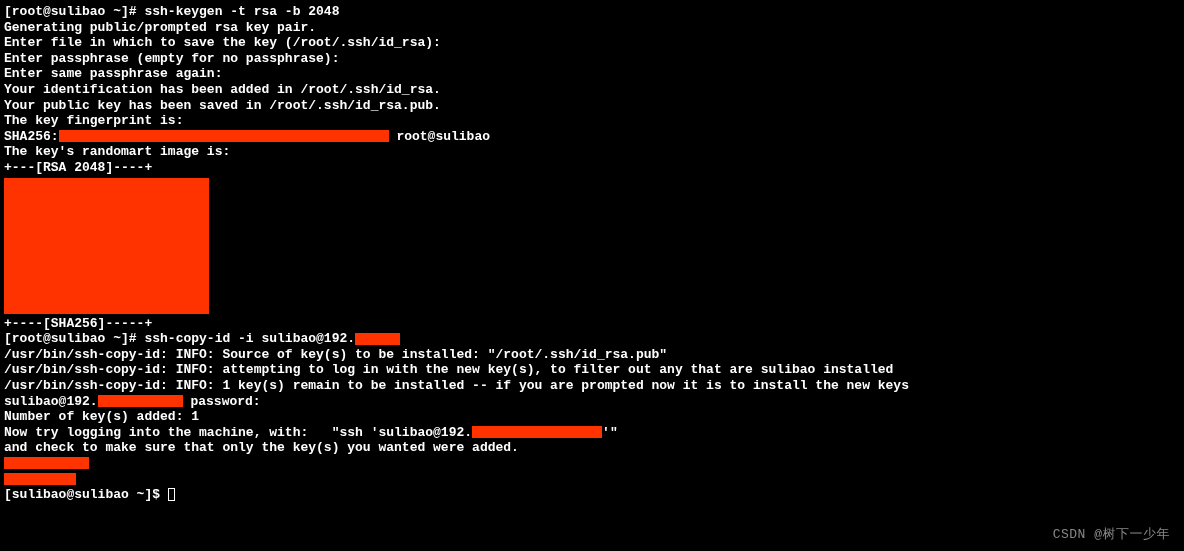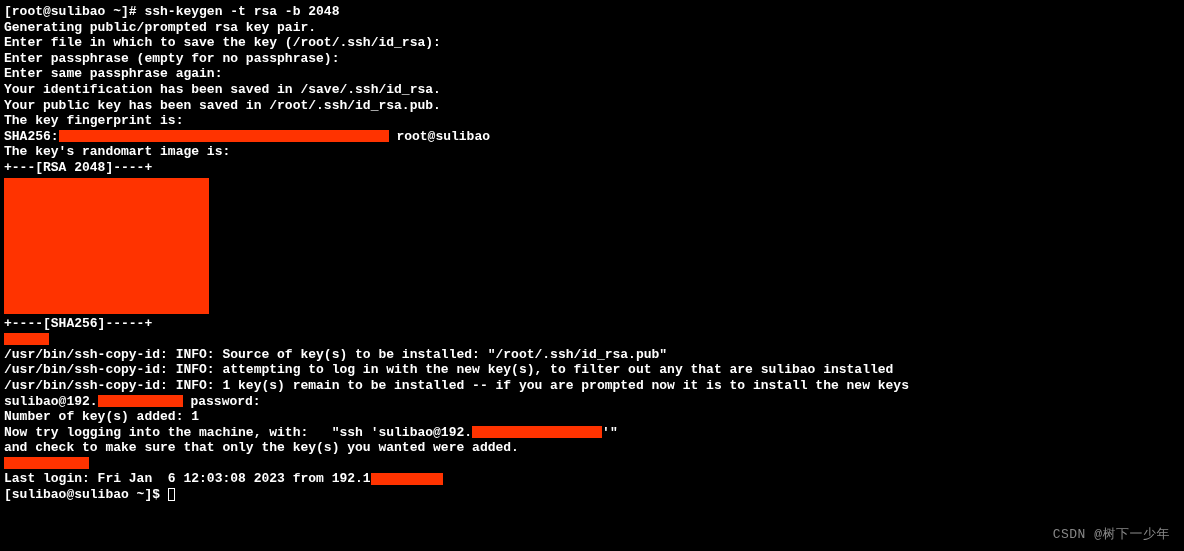--- a/index.html
+++ b/index.html
@@ -28,36 +28,36 @@
     .watermark { position:absolute; right:14px; bottom:8px; color:#888; font-family: Liberation Mono, monospace; font-size:13px; letter-spacing:0.5px; }
   </style>
 </head>
 <body>
 
 <div class="term-line">[root@sulibao ~]# ssh-keygen -t rsa -b 2048</div>
 <div class="term-line">Generating public/prompted rsa key pair.</div>
 <div class="term-line">Enter file in which to save the key (/root/.ssh/id_rsa):</div>
 <div class="term-line">Enter passphrase (empty for no passphrase):</div>
 <div class="term-line">Enter same passphrase again:</div>
-<div class="term-line">Your identification has been saved in /save/.ssh/id_rsa.</div>
+<div class="term-line">Your identification has been added in /root/.ssh/id_rsa.</div>
 <div class="term-line">Your public key has been saved in /root/.ssh/id_rsa.pub.</div>
 <div class="term-line">The key fingerprint is:</div>
 <div class="term-line"><span>SHA256:</span><span class="redact r-mid"></span><span> root@sulibao</span></div>
 <div class="term-line">The key's randomart image is:</div>
 <div class="term-line">+---[RSA 2048]----+</div>
 <span class="redact r-art"></span>
 <div class="term-line">+----[SHA256]-----+</div>
-<div class="term-line"><span class="redact r-sm"></span></div>
+<div class="term-line"><span>[root@sulibao ~]# ssh-copy-id -i sulibao@192.</span><span class="redact r-sm"></span></div>
 <div class="term-line">/usr/bin/ssh-copy-id: INFO: Source of key(s) to be installed: "/root/.ssh/id_rsa.pub"</div>
 <div class="term-line">/usr/bin/ssh-copy-id: INFO: attempting to log in with the new key(s), to filter out any that are sulibao installed</div>
 <div class="term-line">/usr/bin/ssh-copy-id: INFO: 1 key(s) remain to be installed -- if you are prompted now it is to install the new keys</div>
 <div class="term-line"><span>sulibao@192.</span><span class="r-pw"></span><span> password:</span></div>
 <div class="term-line"></div>
 <div class="term-line">Number of key(s) added: 1</div>
 <div class="term-line"></div>
 <div class="term-line"><span>Now try logging into the machine, with:   "ssh 'sulibao@192.</span><span class="redact r-long"></span><span>'"</span></div>
 <div class="term-line">and check to make sure that only the key(s) you wanted were added.</div>
 <div class="term-line"></div>
 <div class="term-line"><span class="redact r-med"></span></div>
-<div class="term-line"><span>Last login: Fri Jan  6 12:03:08 2023 from 192.1</span><span class="redact r-ip"></span></div>
+<div class="term-line"><span class="redact r-ip"></span></div>
 <div class="term-line"><span>[sulibao@sulibao ~]$ </span><span class="cursor"></span></div>
 
 <div class="watermark">CSDN @树下一少年</div>
 
 </body></html>

